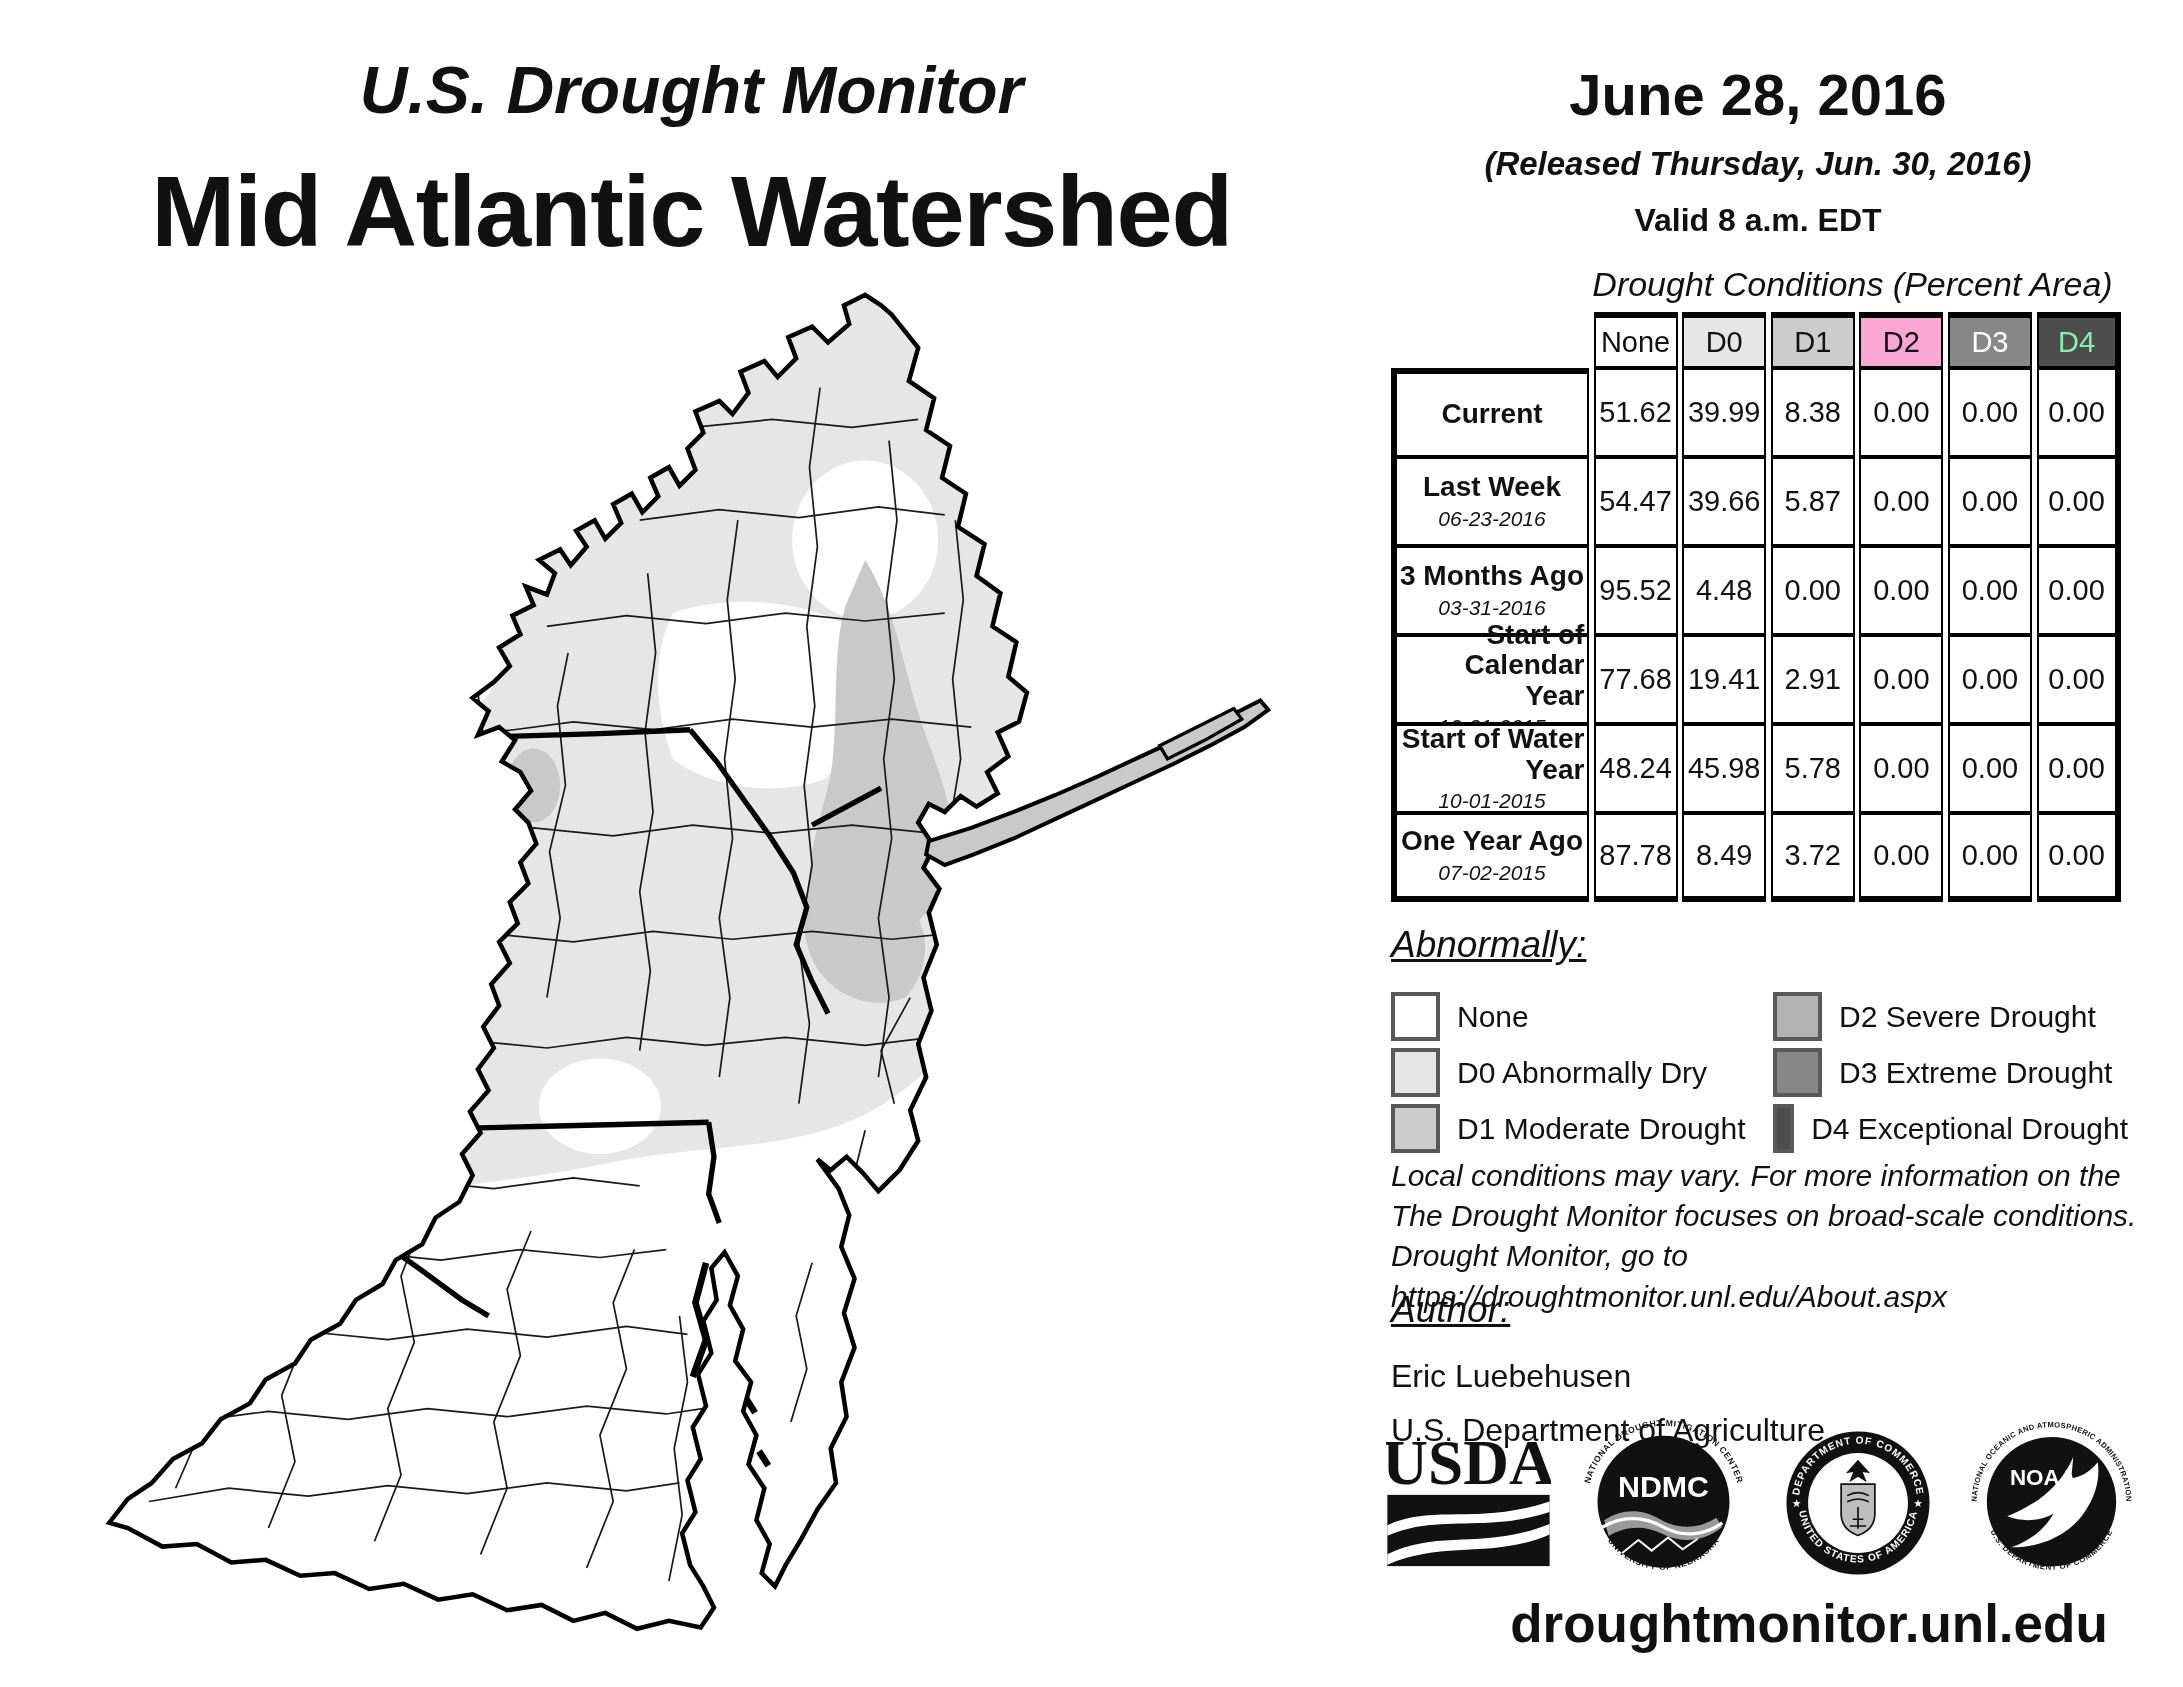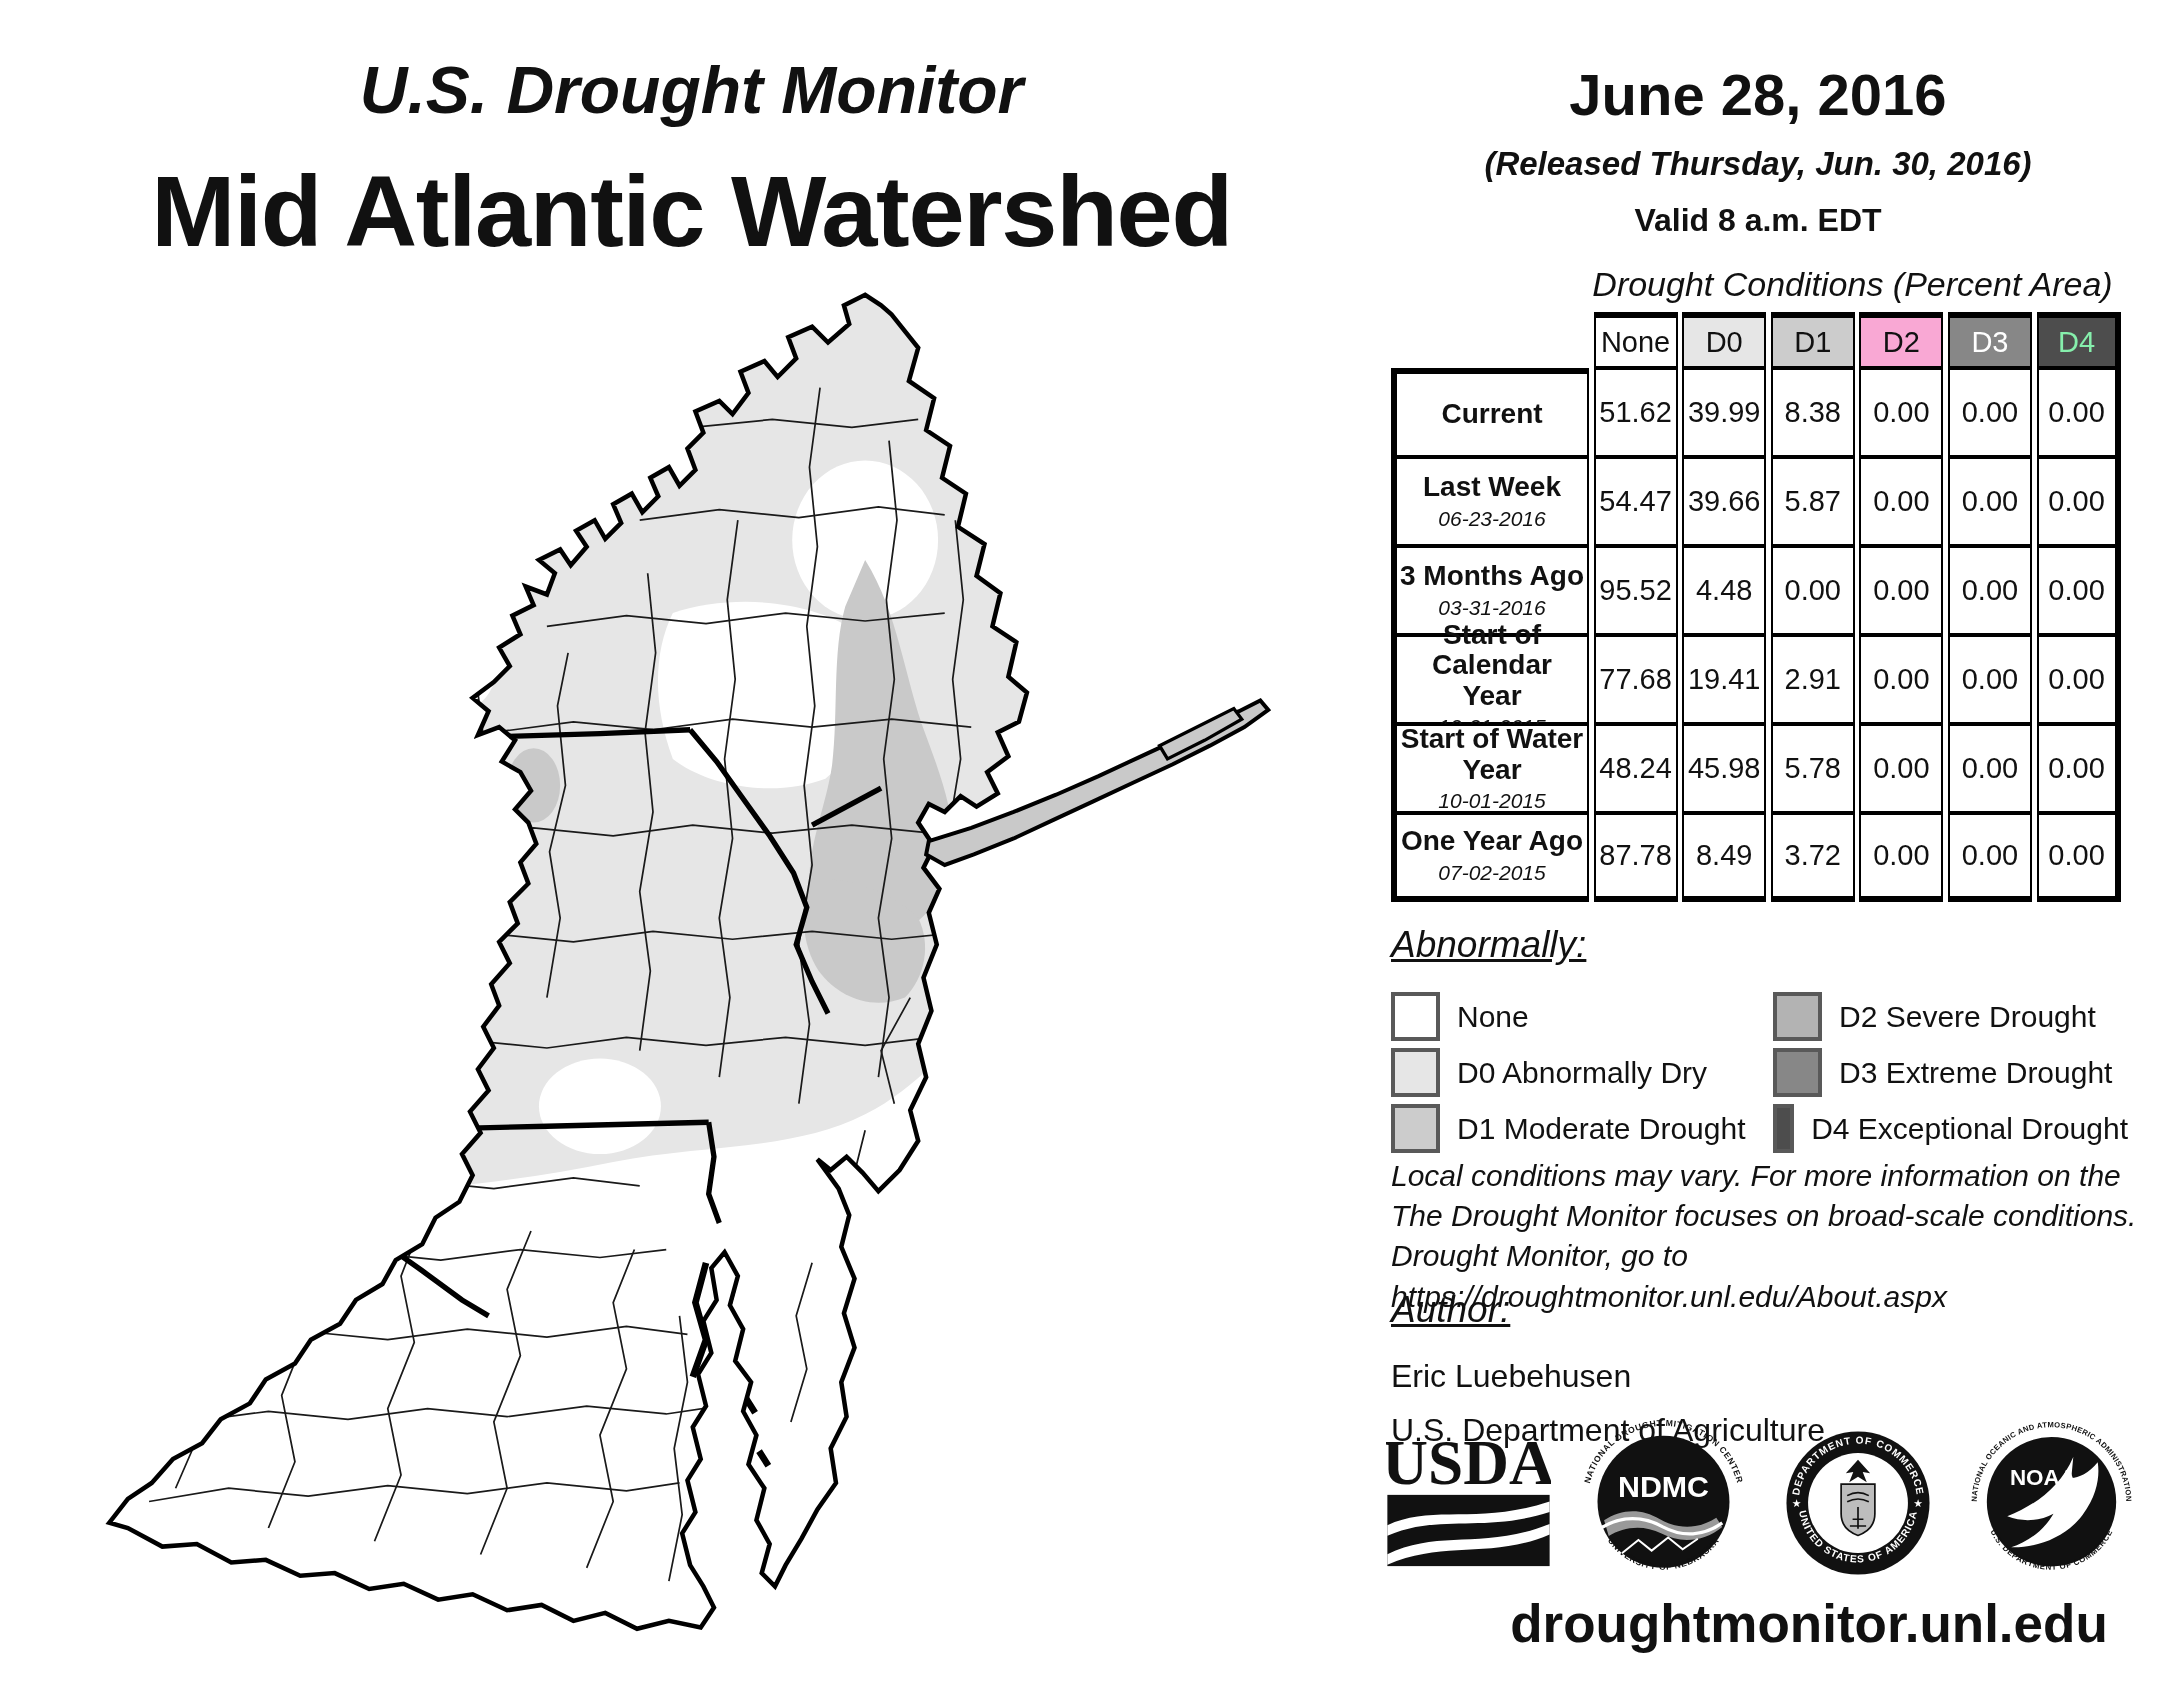--- a/index.html
+++ b/index.html
@@ -27,21 +27,21 @@
   .cell { border:2px solid #000; background:#fff; display:flex;
           align-items:center; justify-content:center; }
   .corner { border:none; background:transparent; }
   .hcell { height:56px; font-size:29px; border-width:2px; border-top-width:6px; }
   .h-none { background:#ffffff; }
   .h-d0 { background:#e6e6e6; }
   .h-d1 { background:#cccccc; }
   .h-d2 { background:#f9a8d4; }
   .h-d3 { background:#878787; color:#fff; }
   .h-d4 { background:#4d4d4d; color:#86efac; }
-  .lcell { height:89px; flex-direction:column; text-align:center; padding:2.6px; }
+  .lcell { height:89px; flex-direction:column; text-align:right; padding:2.6px; }
   .rlabel { font-size:28px; font-weight:bold; line-height:1.08; }
   .rdate  { font-size:21px; font-style:italic; margin-top:4px; }
   .vcell  { height:89px; font-size:29px; }
   .t-top    { border-top-width:6px; }
   .t-left   { border-left-width:6px; }
   .t-right  { border-right-width:6px; }
   .t-bottom { border-bottom-width:6px; }
 
   
   .legend { left:1391px; top:924px; width:738px; }

